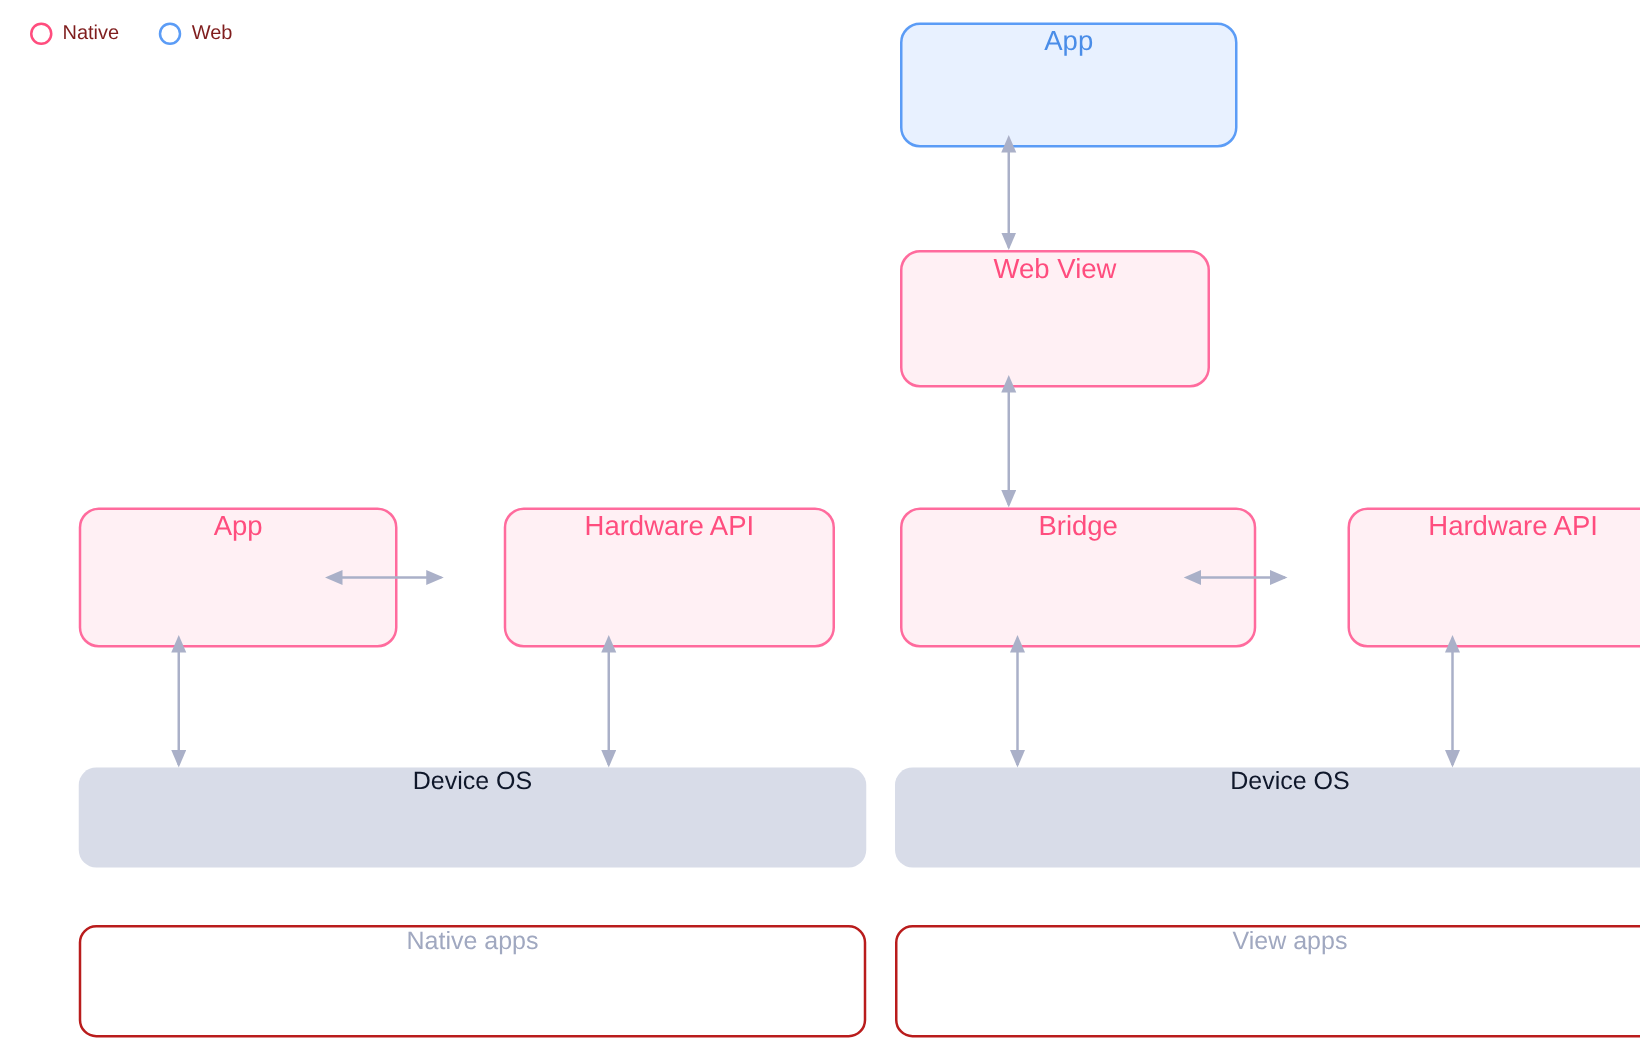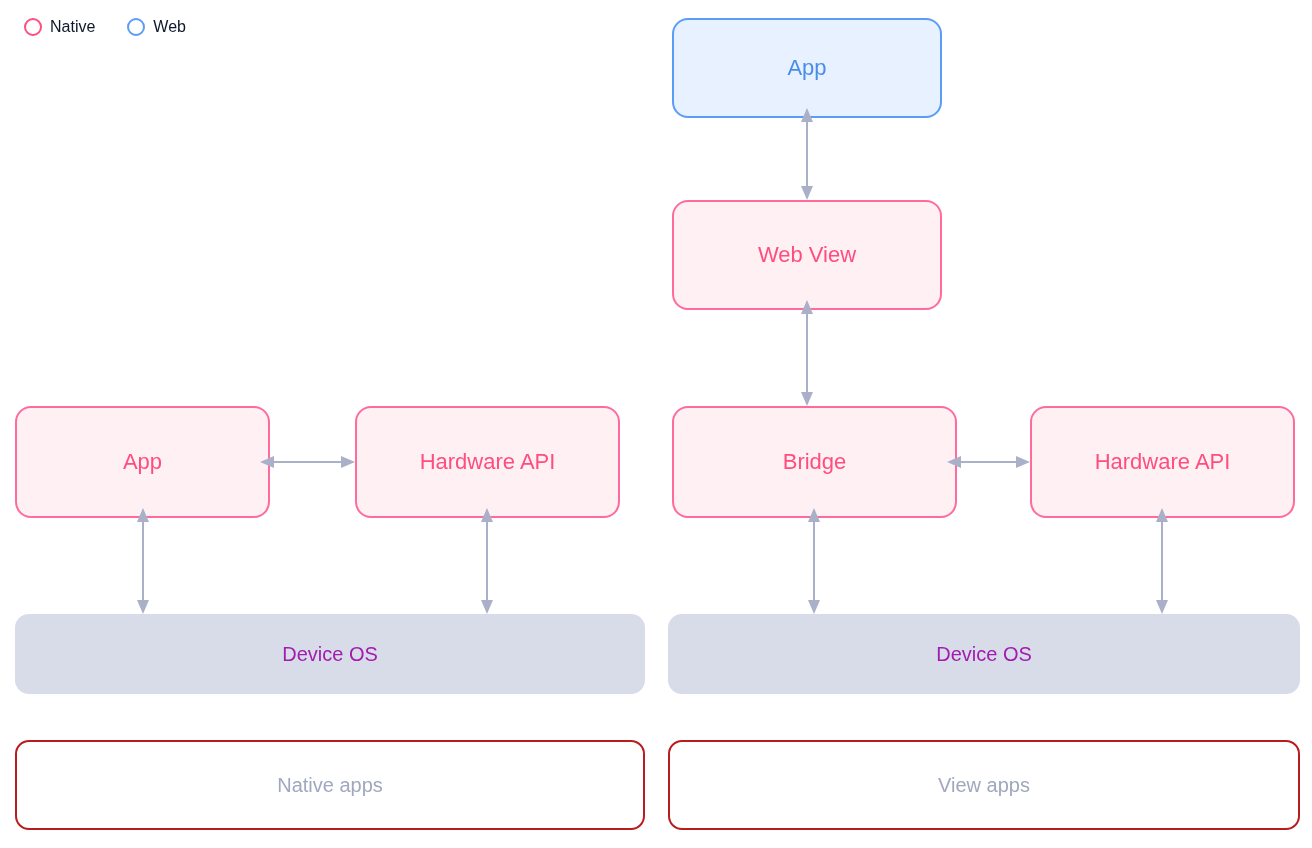--- a/index.html
+++ b/index.html
@@ -20,21 +20,21 @@
       position: absolute;
       top: 0;
       left: 0;
     }
 
     .legend-item {
       display: flex;
       align-items: flex-end;
       gap: 8px;
       font-size: 16px;
-      color: #0f172a;
+      color: #7f1d1d;
     }
 
     .legend-dot {
       width: 18px;
       height: 18px;
       border-radius: 50%;
       border: 2.5px solid;
       background: white;
     }
 
@@ -53,43 +53,43 @@
       left: 0;
       width: 1312px;
       height: 848px;
     }
 
     
     .box {
       position: absolute;
       border-radius: 16px;
       display: flex;
-      align-items: center;
       justify-content: center;
       font-size: 22px;
       font-weight: 500;
+      margin-left: 48px;
     }
 
     .box.native-style {
       background: #fff0f4;
       border: 2.5px solid #ff6b9d;
       color: #ff4d7e;
     }
 
     .box.web-style {
       background: #e8f1ff;
       border: 2.5px solid #5b9cf6;
       color: #4a8de8;
     }
 
     .box.device-os {
       background: #d8dce8;
       border: none;
       border-radius: 14px;
-      color: #a21caf;
+      color: #0f172a;
       font-size: 20px;
       font-weight: 400;
     }
 
     .box.apps-container {
       background: #ffffff;
       border: 2px solid #b91c1c;
       border-radius: 14px;
       color: #a0a8c0;
       font-size: 20px;
@@ -126,21 +126,21 @@
     <span>Web</span>
   </div>
 </div>
 
 <div class="diagram">
 
   <div class="box web-style" style="left: 672px; top: 18px; width: 270px; height: 100px;">
     <span>App</span>
   </div>
 
-  <div class="box native-style" style="left: 672px; top: 200px; width: 270px; height: 110px;">
+  <div class="box native-style" style="left: 672px; top: 200px; width: 248px; height: 110px;">
     <span>Web View</span>
   </div>
 
   <div class="box native-style" style="left: 672px; top: 406px; width: 285px; height: 112px;">
     <span>Bridge</span>
   </div>
 
   <div class="box native-style" style="left: 1030px; top: 406px; width: 265px; height: 112px;">
     <span>Hardware API</span>
   </div>

